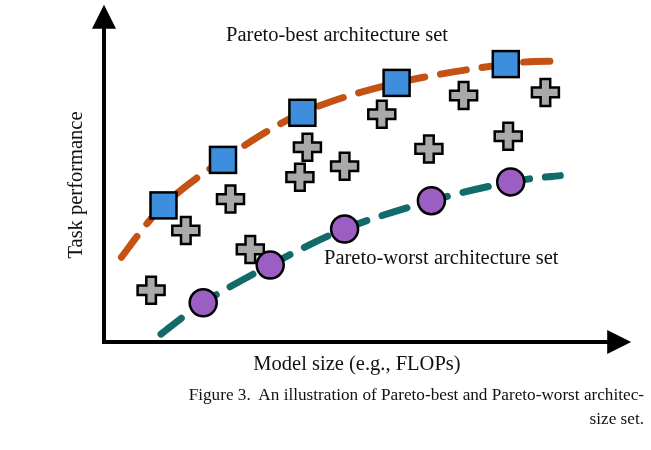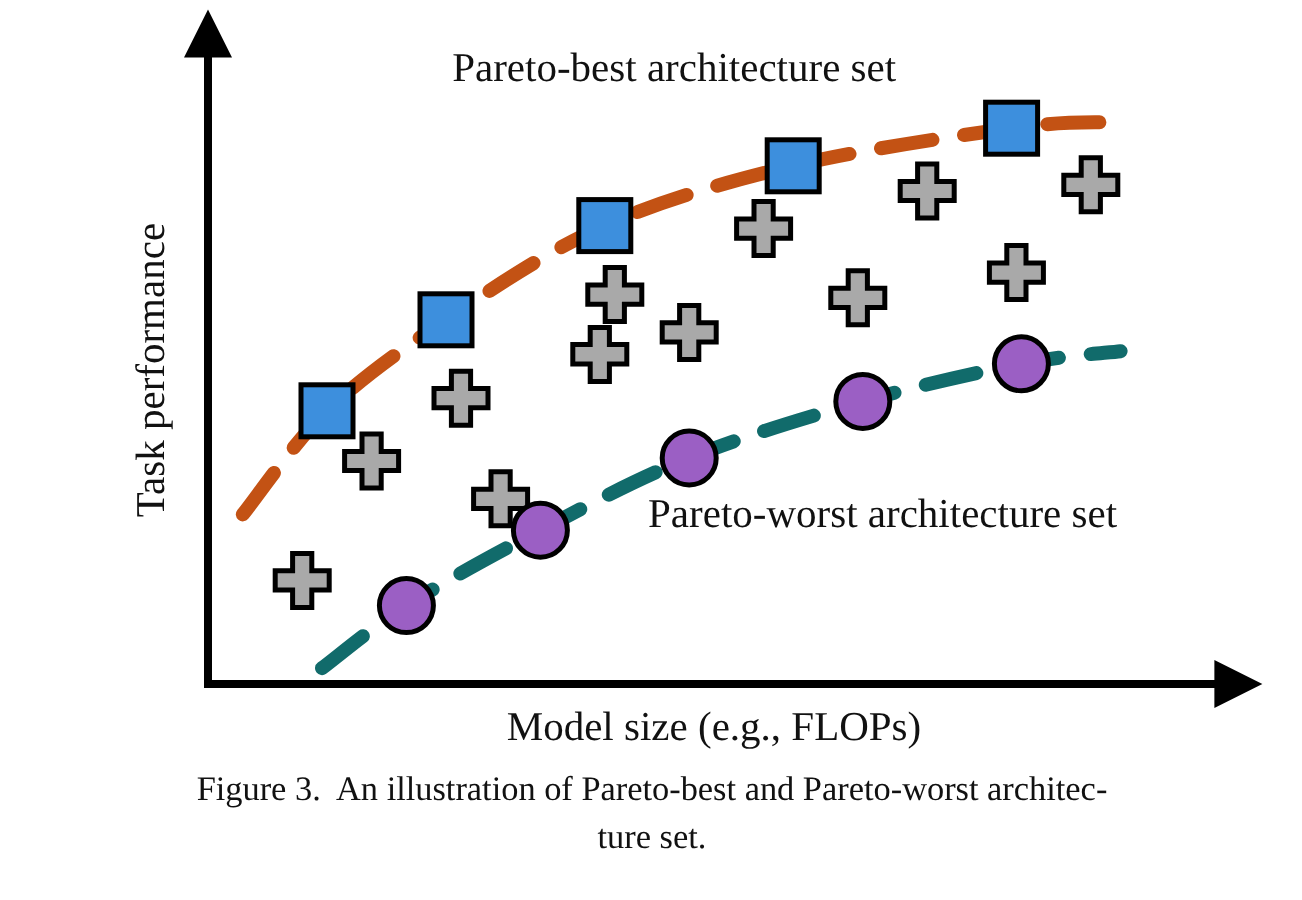--- a/index.html
+++ b/index.html
@@ -29,21 +29,21 @@
   }
   #caption-block {
     position: absolute;
     left: 8px;
     top: 383px;
     width: 636px;
     font-family: "Liberation Serif", serif;
     font-size: 17.2px;
     line-height: 24px;
     color: #111111;
-    text-align: center;
+    text-align: right;
   }
   .cap-line { display: block; white-space: pre; }
   .svg-text-serif {
     font-family: "Liberation Serif", serif;
     fill: #111111;
   }
 </style>
 </head>
 <body>
 
@@ -100,16 +100,16 @@
         <circle cx="431.4" cy="200.7" r="13.5" fill="#9b5fc4" stroke="#000000" stroke-width="2.5"></circle>
         <circle cx="510.7" cy="181.9" r="13.5" fill="#9b5fc4" stroke="#000000" stroke-width="2.5"></circle>
       </g>
 
     <text id="anno-0" class="svg-text-serif" font-size="20.5" text-anchor="middle" x="337.1" y="40.6">Pareto-best architecture set</text>
     <text id="anno-1" class="svg-text-serif" font-size="20.5" text-anchor="middle" x="441.3" y="263.5">Pareto-worst architecture set</text>
   </svg>
 
   <div id="caption-block">
     <span class="cap-line">Figure 3.  An illustration of Pareto-best and Pareto-worst architec-</span>
-    <span class="cap-line">ture set.</span>
+    <span class="cap-line">size set.</span>
   </div>
 
 </div>
 
 </body></html>

